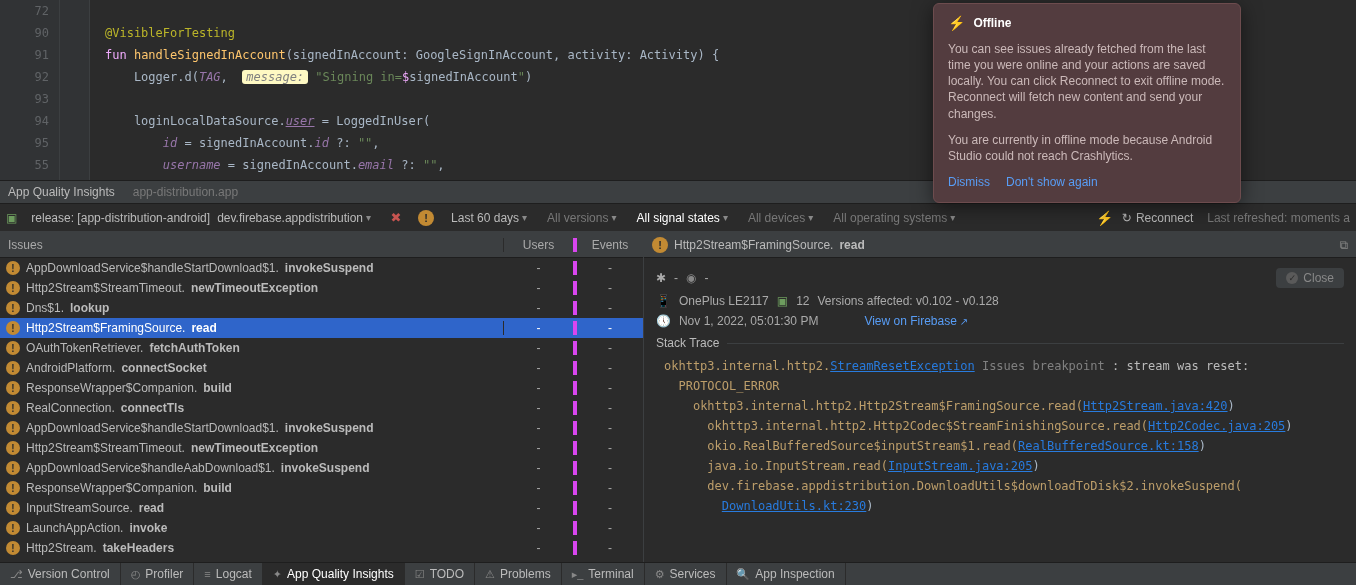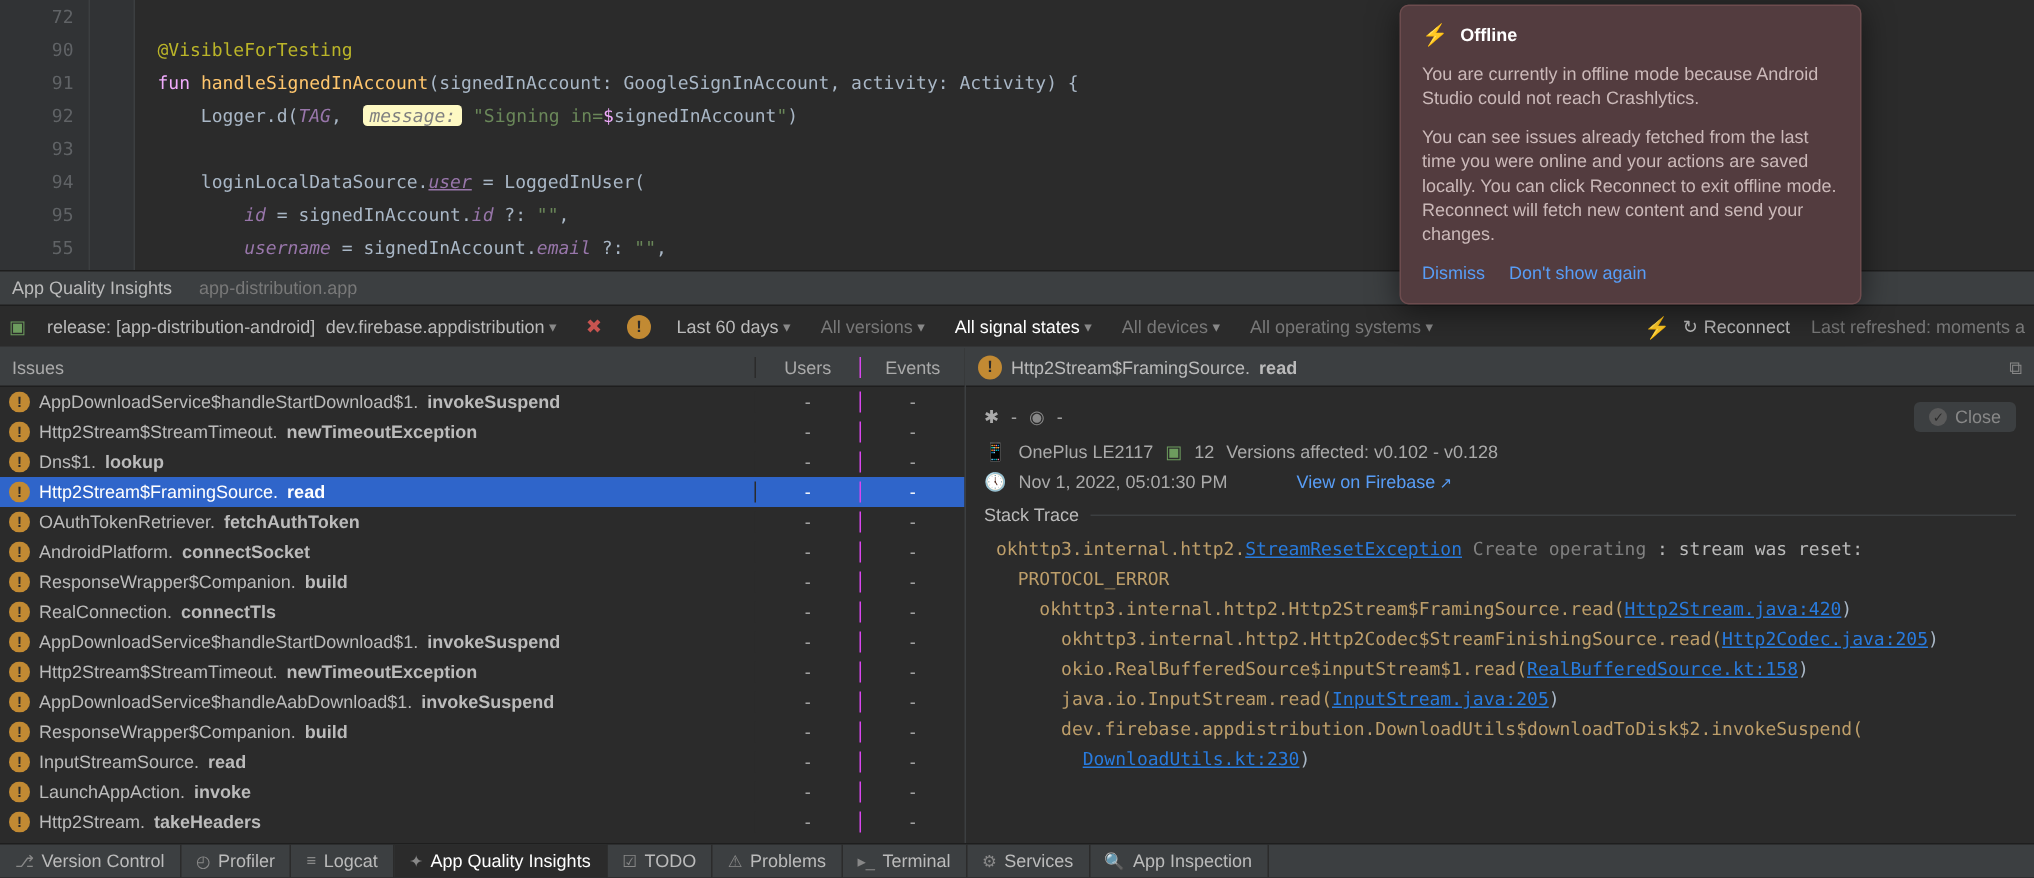--- a/index.html
+++ b/index.html
@@ -110,21 +110,21 @@
   display: flex;
   height: 26px;
   background: #3c3f41;
   align-items: center;
   font-size: 12px;
   color: #aaa;
   border-bottom: 1px solid #1e1e1e;
 }
 .col-issues { flex: 1; padding-left: 8px; }
 .col-users { width: 70px; text-align: center; border-left: 1px solid #2b2b2b; }
-.col-events { width: 70px; text-align: center; border-left: 1px solid #d946ef; }
+.col-events { width: 70px; text-align: center; border-left: 4px solid #d946ef; }
 .issues-list { flex: 1; overflow-y: auto; }
 .issue-row {
   display: flex;
   height: 20px;
   align-items: center;
   font-size: 12px;
   color: #bbb;
 }
 .issue-row.selected { background: #2f65ca; color: #fff; }
 .issue-row .iname { flex: 1; padding-left: 6px; display:flex; align-items:center; gap:6px; overflow:hidden; white-space:nowrap; }
@@ -452,21 +452,21 @@
       </div>
       <div class="meta-row">
         <span>🕔</span>
         <span>Nov 1, 2022, 05:01:30 PM</span>
         <a class="link external-ico">View on Firebase</a>
       </div>
       <div class="st-header">
         <span>Stack Trace</span>
         <div class="line"></div>
       </div>
-      <div class="stack-trace"><span class="st-pkg">okhttp3.internal.http2.</span><span class="st-link">StreamResetException</span> <span class="st-keyword">Create operating</span><span class="st-msg"> : </span><span class="st-msg">stream was reset: </span>
+      <div class="stack-trace"><span class="st-pkg">okhttp3.internal.http2.</span><span class="st-link">StreamResetException</span> <span class="st-keyword">Issues breakpoint</span><span class="st-msg"> : </span><span class="st-msg">stream was reset: </span>
   <span class="st-pkg">PROTOCOL_ERROR</span>
     <span class="st-pkg">okhttp3.internal.http2.Http2Stream$FramingSource.read(</span><span class="st-link">Http2Stream.java:420</span>)
       <span class="st-pkg">okhttp3.internal.http2.Http2Codec$StreamFinishingSource.read(</span><span class="st-link">Http2Codec.java:205</span>)
       <span class="st-pkg">okio.RealBufferedSource$inputStream$1.read(</span><span class="st-link">RealBufferedSource.kt:158</span>)
       <span class="st-pkg">java.io.InputStream.read(</span><span class="st-link">InputStream.java:205</span>)
       <span class="st-pkg">dev.firebase.appdistribution.DownloadUtils$downloadToDisk$2.invokeSuspend(</span>
         <span class="st-link">DownloadUtils.kt:230</span>)</div>
     </div>
   </div>
 </div>
@@ -508,19 +508,19 @@
       <span class="tab-ico">🔍</span>
       <span>App Inspection</span>
     </div>
 </div>
 
 <div class="popup">
   <div class="popup-title">
     <span class="offline-glyph">⚡</span>
     <span>Offline</span>
   </div>
+  <p>You can see issues already fetched from the last time you were online and your actions are saved locally. You can click Reconnect to exit offline mode. Reconnect will fetch new content and send your changes.</p>
   <p>You are currently in offline mode because Android Studio could not reach Crashlytics.</p>
-  <p>You can see issues already fetched from the last time you were online and your actions are saved locally. You can click Reconnect to exit offline mode. Reconnect will fetch new content and send your changes.</p>
   <div class="popup-actions">
     <a class="link">Dismiss</a>
     <a class="link">Don't show again</a>
   </div>
 </div>
 
 </body></html>

